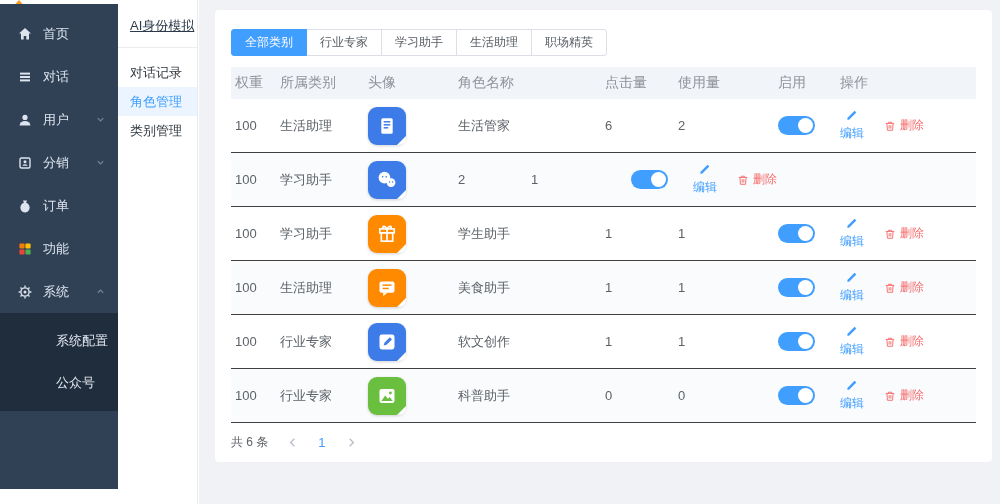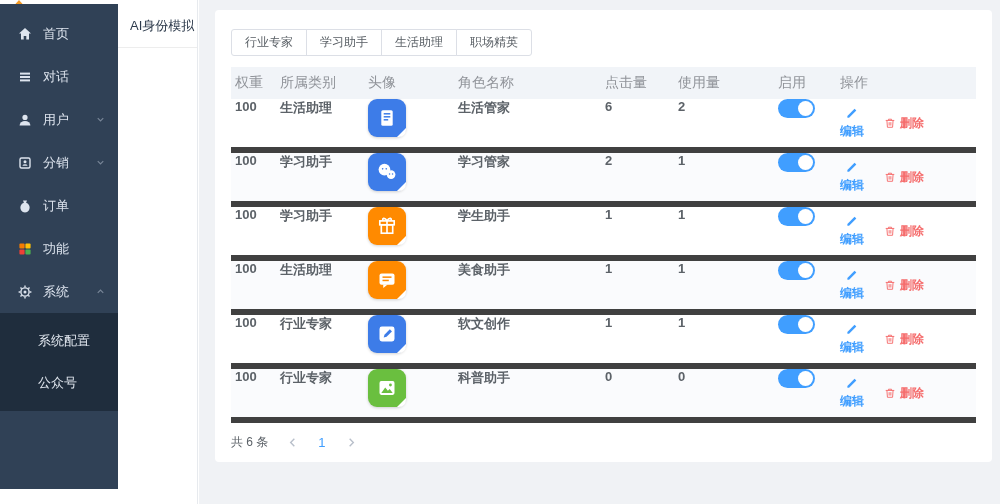--- a/index.html
+++ b/index.html
@@ -9,44 +9,44 @@
   
   .brand-arrow { position:absolute; left:11px; top:0; width:0; height:0;
     border-left:8px solid transparent; border-right:8px solid transparent; border-bottom:9px solid #f59a23; }
 
   
   .sidebar { position:absolute; left:0; top:4px; width:118px; height:485px; background:#304156; padding-top:8px; }
   .side-item { display:flex; align-items:center; height:43px; padding-left:17px; color:#dde4ee; font-size:13px; cursor:pointer; position:relative; }
   .side-item .ic { width:16px; height:16px; margin-right:10px; flex:0 0 16px; }
   .side-item .chev { position:absolute; right:12px; width:11px; height:11px; opacity:.8; }
   .side-sub { background:#1f2d3d; padding:7px 0; }
-  .side-sub .sub-item { display:flex; align-items:center; height:42px; padding-left:38px; color:#e2e8f0; font-size:13px; cursor:pointer; }
+  .side-sub .sub-item { display:flex; align-items:center; height:42px; padding-left:56px; color:#e2e8f0; font-size:13px; cursor:pointer; }
 
   
   .panel { position:absolute; left:118px; top:0; width:80px; height:504px; background:#fff; border-right:1px solid #e7eaee; }
-  .panel-title { padding:17px 0 12px 12px; font-size:13px; color:#2d3a4b; border-bottom:1px solid #ededed; }
+  .panel-title { padding:17px 0 12px 12px; font-size:13px; color:#2d3a4b; border-bottom:1px solid #ededed;text-decoration:underline; }
   .panel-items { padding-top:10px; }
   .panel-item { display:flex; align-items:center; height:29px; padding-left:12px; font-size:13px; color:#30383f; cursor:pointer; }
   .panel-item.active { color:#409eff; background:#ecf5ff; }
 
   
   .main { position:absolute; left:199px; top:0; width:801px; height:504px; background:#f0f2f5; }
   .card { position:absolute; left:16px; top:10px; width:777px; height:452px; background:#fff; border-radius:4px; padding:19px 16px 0 16px; display:flex; flex-direction:column; }
 
   
   .tabs { display:flex; }
   .tab { height:27px; line-height:25px; padding:0 13px; font-size:12px; color:#5a6066; background:#fff; border:1px solid #dcdfe6; margin-left:-1px; cursor:pointer; white-space:nowrap; }
   .tab:first-child { margin-left:0; border-radius:3px 0 0 3px; }
   .tab:last-child { border-radius:0 3px 3px 0; }
   .tab.active { background:#409eff; border-color:#409eff; color:#fff; position:relative; z-index:1; }
 
   
   .table { margin-top:11px; }
   .thead { display:flex; align-items:center; height:32px; background:#f1f4f8; color:#909399; font-size:14px; }
-  .trow { display:flex; height:54px; border-bottom:6px solid #404040; font-size:13px; color:#5c6268; background:#fff;font-weight:bold; }
+  .trow { display:flex; align-items:center; height:54px; border-bottom:1px solid #404040; font-size:13px; color:#5c6268; background:#fff; }
   .trow.alt { background:#fafbfd; }
   .cell { padding-left:4px; }
   .c1 { width:45px; } .c2 { width:88px; } .c3 { width:90px; } .c4 { width:147px; }
   .c5 { width:73px; } .c6 { width:80px; } .c7 { width:62px;margin-left:20px; } .c8 { flex:1; display:flex; align-items:center; gap:20px; }
 
   
   .avatar { position:relative; width:38px; height:38px; border-radius:9px; display:flex; align-items:center; justify-content:center; box-shadow:0 1px 3px rgba(0,0,0,.18); }
   .avatar::after { content:""; position:absolute; right:0; bottom:0; width:0; height:0;
     border-style:solid; border-width:0 0 9px 9px; border-color:transparent transparent #fff transparent; border-bottom-right-radius:7px; }
   .avatar svg { width:24px; height:24px; }
@@ -147,26 +147,38 @@
           <span>系统配置</span>
         </div>
       <div class="sub-item">
           <span>公众号</span>
         </div>
     </div>
   </div>
 
   <div class="panel">
     <div class="panel-title">AI身份模拟</div>
+    <div class="panel-items">
+      <div class="panel-item">
+          <span>对话记录</span>
+        </div>
+      <div class="panel-item active">
+          <span>角色管理</span>
+        </div>
+      <div class="panel-item">
+          <span>类别管理</span>
+        </div>
+    </div>
   </div>
 
   <div class="main">
     <div class="card">
 
       <div class="tabs">
+        <div class="tab active">全部类别</div>
         <div class="tab">行业专家</div>
         <div class="tab">学习助手</div>
         <div class="tab">生活助理</div>
         <div class="tab">职场精英</div>
       </div>
 
       <div class="table">
         <div class="thead">
           <div class="cell c1">权重</div>
           <div class="cell c2">所属类别</div>
@@ -225,21 +237,20 @@
               <svg viewBox="0 0 16 16">
                   <circle cx="6.3" cy="6.4" r="3.9" fill="#fff"></circle>
                   <circle cx="10.7" cy="9.7" r="2.9" fill="#fff"></circle>
                   <circle cx="5.1" cy="5.9" r="0.55" fill="currentColor"></circle>
                   <circle cx="7.5" cy="5.9" r="0.55" fill="currentColor"></circle>
                   <circle cx="9.7" cy="9.3" r="0.5" fill="currentColor"></circle>
                   <circle cx="11.7" cy="9.3" r="0.5" fill="currentColor"></circle>
                 </svg>
             </div>
           </div>
-          <div class="cell c4">学习管家</div>
           <div class="cell c5">2</div>
           <div class="cell c6">1</div>
           <div class="cell c7">
               <div class="toggle">
                 <div class="knob"></div>
               </div>
             </div>
           <div class="cell c8">
             <a class="act edit">
                 <svg viewBox="0 0 14 14">

